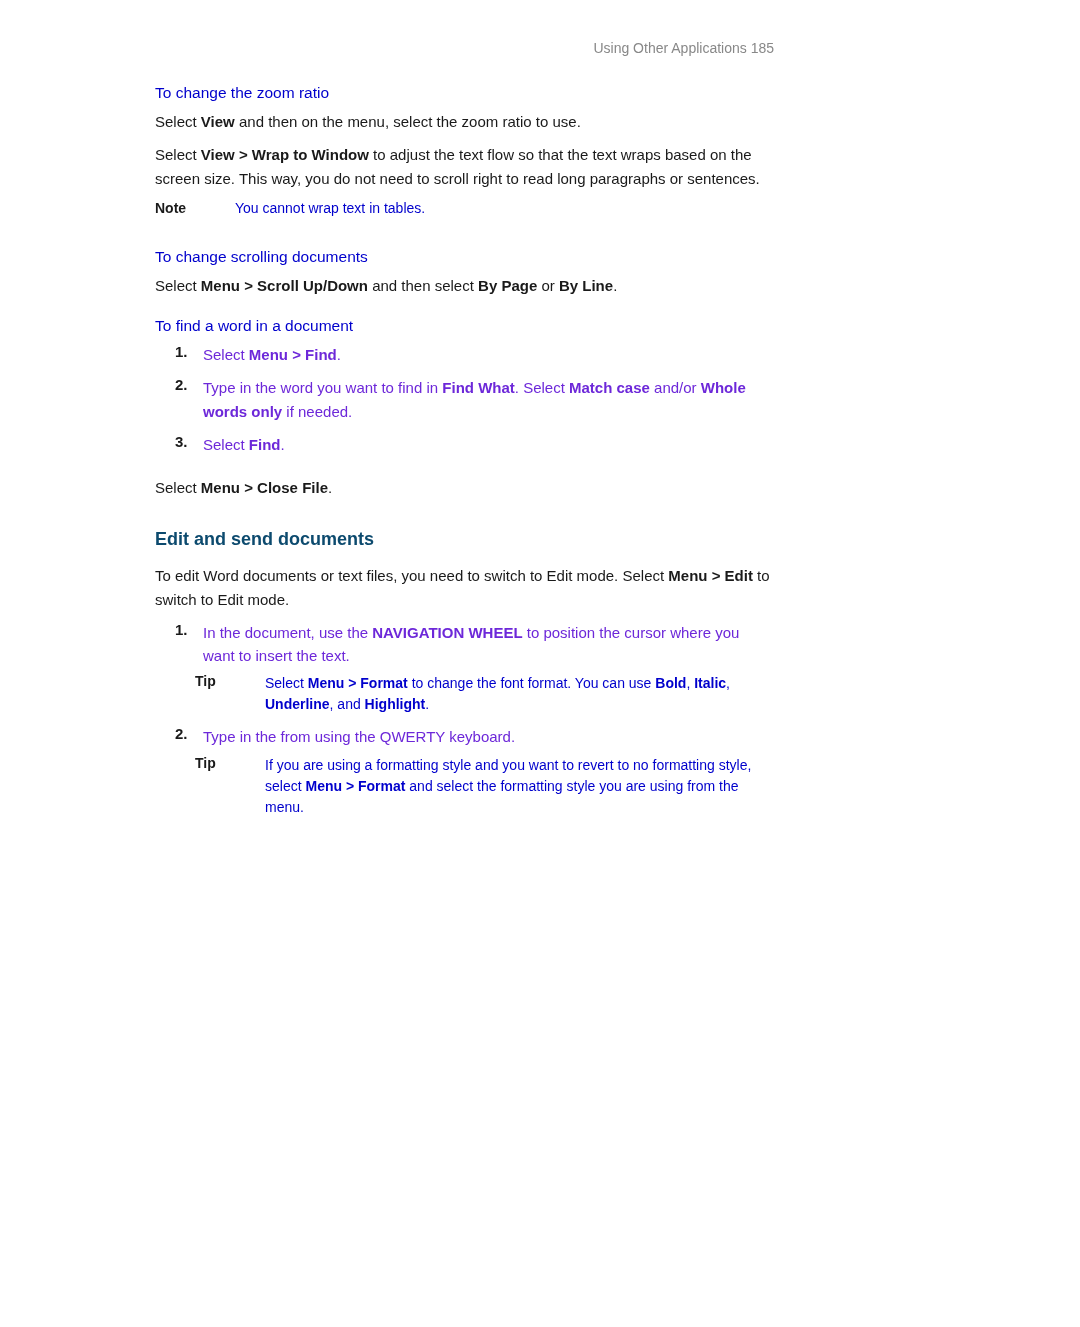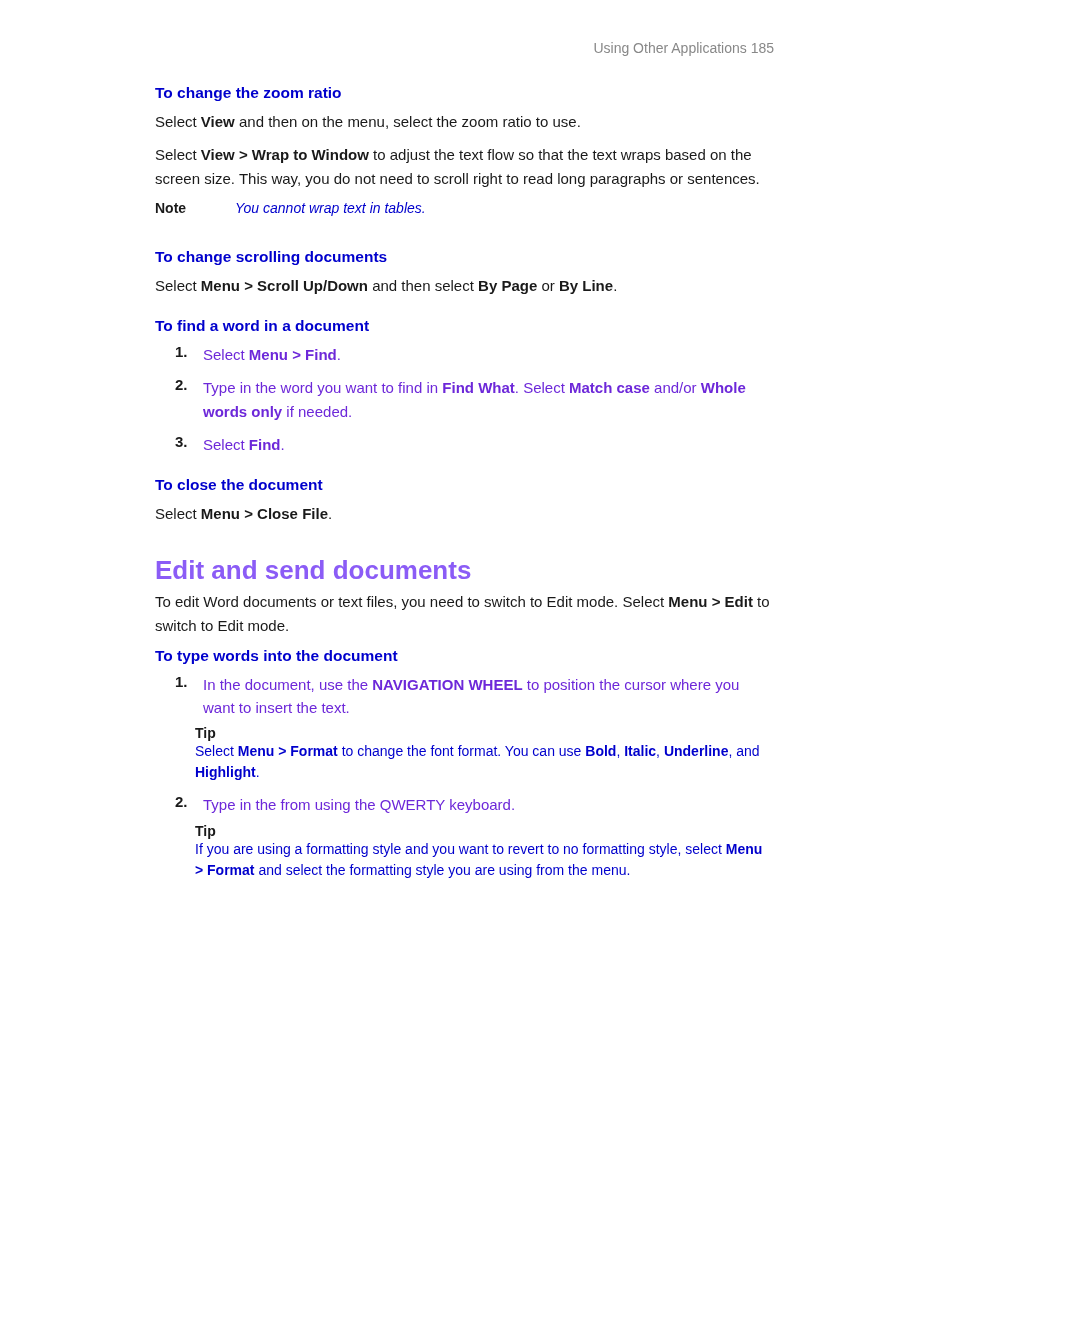--- a/index.html
+++ b/index.html
@@ -28,29 +28,29 @@
     .page-header {
       text-align: right;
       color: #888888;
       font-size: 14px;
       margin-bottom: 28px;
     }
 
     .section-heading {
       color: #0000cc;
       font-size: 15.5px;
-      font-weight: bold;
+      font-weight: normal;
       margin-bottom: 8px;
     }
 
     .section-heading-large {
-      color: #8b5cf6;
-      font-size: 26px;
-      font-weight: bold;
-      margin-bottom: 4px;
+      color: #0c4a6e;
+      font-size: 18px;
+      font-weight: bold;
+      margin-bottom: 14px;
       margin-top: 30px;
     }
 
     .body-text {
       font-size: 15px;
       color: #1a1a1a;
       line-height: 1.55;
       margin-bottom: 10px;
     }
 
@@ -66,26 +66,24 @@
       font-weight: bold;
       font-size: 14px;
       color: #1a1a1a;
       min-width: 70px;
       margin-right: 10px;
     }
 
     .note-text {
       color: #0000cc;
       font-size: 14px;
-      font-style: italic;
     }
 
     .tip-row {
       display: flex;
-      flex-direction: column;
       align-items: flex-start;
       margin-top: 6px;
       margin-bottom: 6px;
       margin-left: 40px;
     }
 
     .tip-label {
       font-weight: bold;
       font-size: 14px;
       color: #1a1a1a;
@@ -176,30 +174,28 @@
         <span class="list-content">Type in the word you want to find in <b>Find What</b>. Select <b>Match case</b> and/or <b>Whole words only</b> if needed.</span>
       </li>
       <li>
         <span class="list-number">3.</span>
         <span class="list-content">Select <b>Find</b>.</span>
       </li>
     </ol>
   </div>
 
   <div class="section-block">
-    <div class="section-heading">To close the document</div>
     <p class="body-text">Select <b>Menu &gt; Close File</b>.</p>
   </div>
 
   <div class="section-block">
     <div class="section-heading-large">Edit and send documents</div>
     <p class="body-text">To edit Word documents or text files, you need to switch to Edit mode. Select <b>Menu &gt; Edit</b> to switch to Edit mode.</p>
 
     <div class="section-block">
-      <div class="section-heading">To type words into the document</div>
       <ol class="ordered-list">
         <li style="flex-direction: column; margin-bottom: 4px;">
           <div style="display:flex; flex-direction: row; align-items: flex-start;">
             <span class="list-number">1.</span>
             <span class="list-content">In the document, use the <b>NAVIGATION WHEEL</b> to position the cursor where you want to insert the text.</span>
           </div>
           <div class="tip-row">
             <span class="tip-label">Tip</span>
             <span class="tip-text">Select <span class="blue-bold">Menu &gt; Format</span> to change the font format. You can use <span class="blue-bold">Bold</span>, <span class="blue-bold">Italic</span>, <span class="blue-bold">Underline</span>, and <span class="blue-bold">Highlight</span>.</span>
           </div>

